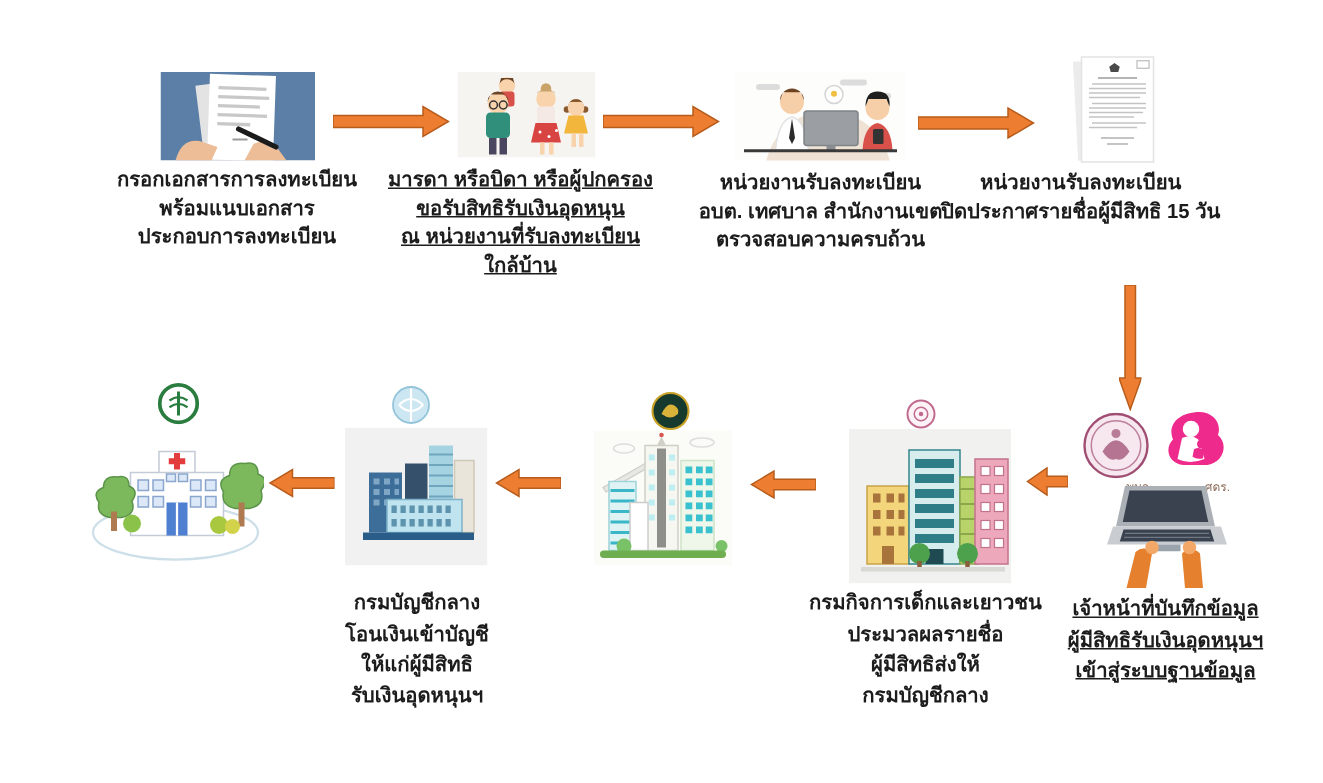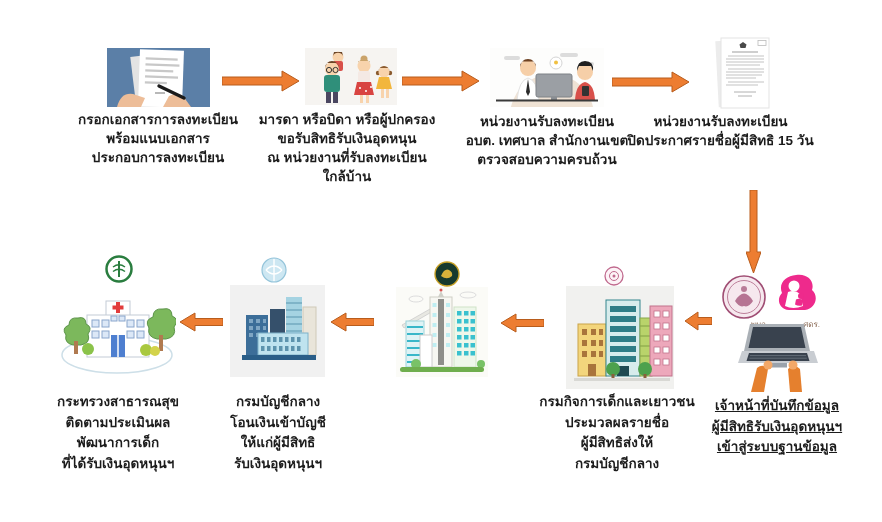--- a/index.html
+++ b/index.html
@@ -81,21 +81,21 @@
         <rect x="61" y="47" width="3" height="8" fill="#f8d3ac"></rect>
       <circle cx="73" cy="25" r="2.2" fill="#8a5a2e"></circle>
         <circle cx="85" cy="25" r="2.2" fill="#8a5a2e"></circle>
       <circle cx="79" cy="24" r="5.5" fill="#f8d3ac"></circle>
       <path d="M73.5 23.5 a5.5 5.5 0 0 1 11 0 l-1 -3.5 h-9 z" fill="#8a5a2e"></path>
       <path d="M74 29 h10 l3 12 h-16 z" fill="#f2b63c"></path>
       <rect x="76" y="41" width="3" height="9" fill="#f8d3ac"></rect>
         <rect x="81" y="41" width="3" height="9" fill="#f8d3ac"></rect>
     </svg>
   </div>
-  <div class="cap" style="left:252px;top:110px;width:190px;">มารดา หรือบิดา หรือผู้ปกครอง
+  <div class="cap" style="left:252px;top:110px;width:190px;text-decoration:underline;">มารดา หรือบิดา หรือผู้ปกครอง
 ขอรับสิทธิรับเงินอุดหนุน
 ณ หน่วยงานที่รับลงทะเบียน
 ใกล้บ้าน</div>
 
   <div class="abs" style="left:402px;top:70px;">
     <svg width="78" height="22" viewBox="0 0 78 22">
       <polygon points="0,7 60,7 60,1 77,11 60,21 60,15 0,15" fill="#ED7D31" stroke="#B85C1C" stroke-width="1"></polygon>
     </svg>
   </div>
 
@@ -449,18 +449,14 @@
       <line x1="59" y1="52" x2="59" y2="74" stroke="#ffffff" stroke-width="1.5"></line>
       <path d="M14 62 q-9 -2 -7 -10 q-5 -7 3 -10 q0 -8 9 -7 q8 -2 8 6 q7 3 2 10 q3 9 -7 11 z" fill="#7cb85c" stroke="#5c944a"></path>
       <rect x="15" y="58" width="4" height="13" fill="#b07a50"></rect>
       <path d="M98 56 q-10 -2 -8 -11 q-5 -8 4 -11 q0 -9 10 -8 q9 -2 9 7 q8 3 2 11 q3 10 -8 12 z" fill="#7cb85c" stroke="#5c944a"></path>
       <rect x="100" y="52" width="4" height="16" fill="#b07a50"></rect>
       <circle cx="29" cy="66" r="6" fill="#8bc34a"></circle>
       <circle cx="87" cy="67" r="6" fill="#a9c83f"></circle>
         <circle cx="96" cy="68" r="5" fill="#d3d34b"></circle>
     </svg>
   </div>
-  <div class="cap cap-b" style="left:23px;top:392px;width:190px;">กระทรวงสาธารณสุข
-ติดตามประเมินผล
-พัฒนาการเด็ก
-ที่ได้รับเงินอุดหนุนฯ</div>
 
 </div>
 
 </body></html>

